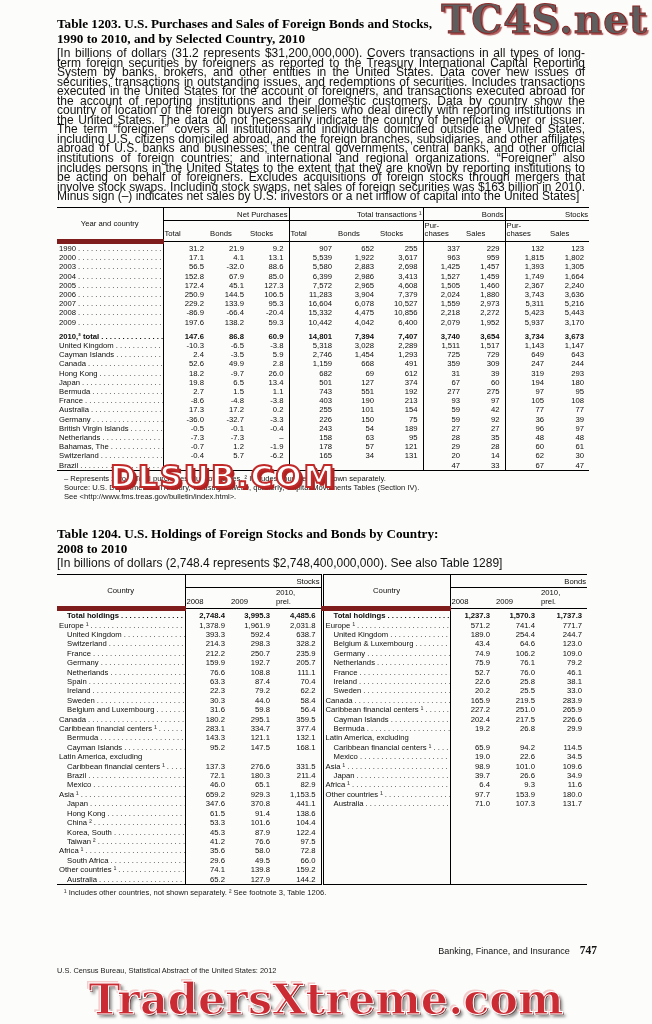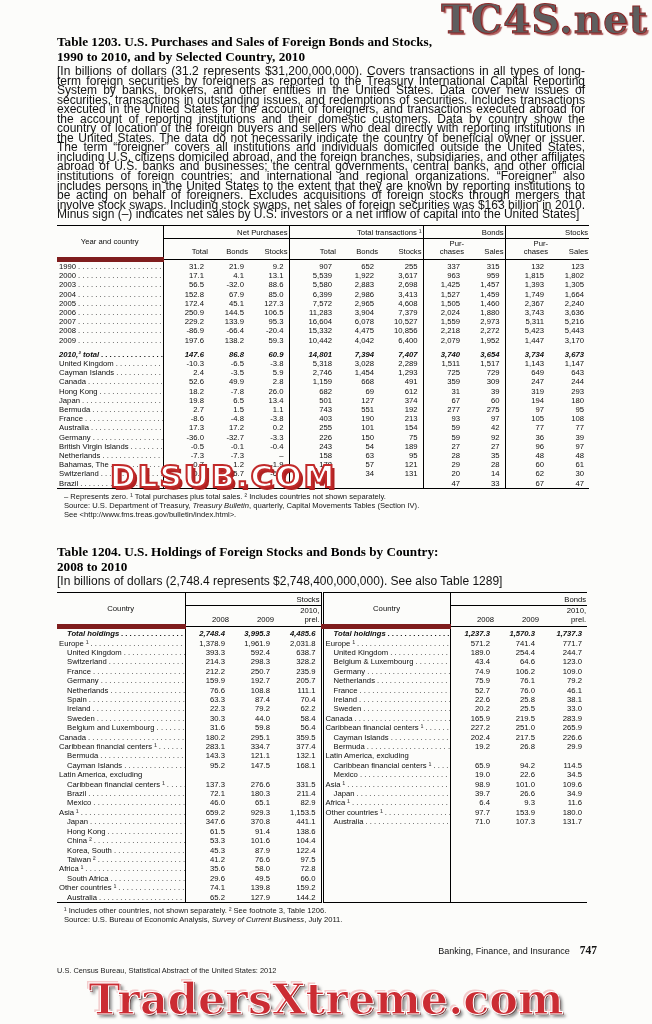--- a/index.html
+++ b/index.html
@@ -1,42 +1,42 @@
 <!DOCTYPE html>
 <html><head>
 <meta charset="utf-8">
 <style>
   html,body { margin:0; padding:0; }
   body { width:652px; height:1024px; position:relative; overflow:hidden; background:#fcfcfa; color:#141414; }
-  .page { position:absolute; top:0; left:0; right:12px; padding:34px 55px 0 57px; }
+  .page { position:absolute; top:0; left:0; right:12px; padding:16px 55px 0 57px; }
 
   .t-title { font-family:"Liberation Serif",serif; font-weight:700; font-size:13.2px; line-height:15px; margin:0 0 3px 0; color:#000; }
   .t2 { margin-top:25px; }
   .intro { font-family:Liberation Sans, sans-serif; font-size:12px; line-height:9.55px; text-align:justify; margin:0 0 5px 0; color:#111; }
   .intro.one { text-align:left; }
 
   .tbl { width:100%; border-collapse:collapse; table-layout:fixed; font-family:"Liberation Sans",sans-serif; font-size:7.7px; color:#0d0d0d; border-top:1.4px solid #000; border-bottom:1px solid #000; }
   th { font-weight:400; }
   .grp { border-bottom:1px solid #000; text-align:right; padding:2px 1px 1px; }
-  .sub { border-bottom:1px solid #000; text-align:right; vertical-align:bottom; padding:1px 1px 2px; white-space:pre-line; line-height:8.6px; }
+  .sub { border-bottom:1px solid #000; text-align:left; vertical-align:bottom; padding:1px 1px 2px; white-space:pre-line; line-height:8.6px; }
   .lbl-h { border-bottom:5px solid #7f1d1d; text-align:center; vertical-align:middle; white-space:pre-line; }
   .sep { border-left:1px solid #000; }
   .pdiv { border-left:3px double #000; }
 
   td { padding:0; vertical-align:bottom; }
   .t1203 td { height:9.2px; line-height:9.2px; }
   .t1204 td { height:9.4px; line-height:9.4px; }
   .num { text-align:right; padding-right:5px; white-space:nowrap; overflow:hidden; }
   .lbl-cell { overflow:hidden; }
   .lblflex { display:flex; align-items:baseline; overflow:hidden; padding-left:2px; }
   td.ind1 .lblflex { padding-left:10px; }
   .lbl { white-space:nowrap; }
   .leader { flex:1 1 auto; overflow:hidden; white-space:nowrap; }
   .leader::after { content:". . . . . . . . . . . . . . . . . . . . . . . . . . . . . . . . . . . . . . . . . . . . . . . ."; padding-left:2px; }
-  tr.bold { font-weight:700;font-style:italic; }
+  tr.bold { font-weight:700; }
   tr.gap td { padding-top:5px; }
 
   .fn { font-family:"Liberation Sans",sans-serif; font-size:7.6px; line-height:9.2px; margin:0; text-indent:7px; }
   .fn.first { margin-top:3px; }
   .fn i { font-style:italic; }
 
   .footer-right { position:absolute; top:944px; right:55px; font-family:"Liberation Sans",sans-serif; font-size:9px; color:#111;text-align:center; }
   .pgnum { font-size:11.5px; font-weight:700; margin-left:10px; font-family:"Liberation Serif",serif; }
   .footer-left { position:absolute; top:966px; left:57px; font-family:"Liberation Sans",sans-serif; font-size:7.4px; color:#222; }
 
@@ -99,21 +99,21 @@
               <span class="leader"></span>
             </div>
           </td>
           <td class="num sep">31.2</td>
           <td class="num">21.9</td>
           <td class="num">9.2</td>
           <td class="num sep">907</td>
           <td class="num">652</td>
           <td class="num">255</td>
           <td class="num sep">337</td>
-          <td class="num">315</td>
+          <td class="num">229</td>
           <td class="num sep">132</td>
           <td class="num">123</td>
         </tr>
         <tr>
           <td class="lbl-cell ind0">
             <div class="lblflex">
               <span class="lbl">2000</span>
               <span class="leader"></span>
             </div>
           </td>
@@ -244,21 +244,21 @@
             </div>
           </td>
           <td class="num sep">197.6</td>
           <td class="num">138.2</td>
           <td class="num">59.3</td>
           <td class="num sep">10,442</td>
           <td class="num">4,042</td>
           <td class="num">6,400</td>
           <td class="num sep">2,079</td>
           <td class="num">1,952</td>
-          <td class="num sep">1,447</td>
+          <td class="num sep">5,937</td>
           <td class="num">3,170</td>
         </tr>
         <tr class="bold gap">
           <td class="lbl-cell ind0">
             <div class="lblflex">
               <span class="lbl">2010,² total</span>
               <span class="leader"></span>
             </div>
           </td>
           <td class="num sep">147.6</td>
@@ -327,21 +327,21 @@
           <td class="num">244</td>
         </tr>
         <tr>
           <td class="lbl-cell ind0">
             <div class="lblflex">
               <span class="lbl">Hong Kong</span>
               <span class="leader"></span>
             </div>
           </td>
           <td class="num sep">18.2</td>
-          <td class="num">-7.8</td>
+          <td class="num">-9.7</td>
           <td class="num">26.0</td>
           <td class="num sep">682</td>
           <td class="num">69</td>
           <td class="num">612</td>
           <td class="num sep">31</td>
           <td class="num">39</td>
           <td class="num sep">319</td>
           <td class="num">293</td>
         </tr>
         <tr>
@@ -1100,21 +1100,20 @@
           <td class="num">144.2</td>
           <td class="lbl-cell ind0 pdiv"></td>
           <td class="num sep"></td>
           <td class="num"></td>
           <td class="num"></td>
         </tr>
       </tbody>
   </table>
 
   <p class="fn first">¹ Includes other countries, not shown separately. ² See footnote 3, Table 1206.</p>
-  <p class="fn"><span>Source: U.S. Bureau of Economic Analysis, </span><i>Survey of Current Business</i><span>, July 2011.</span></p>
 
 </div>
 
 <div class="footer-right"><span>Banking, Finance, and Insurance</span><b class="pgnum">747</b></div>
 <div class="footer-left">U.S. Census Bureau, Statistical Abstract of the United States: 2012</div>
 
 <div class="wm wm-top">TC4S.net</div>
 <div class="wm wm-mid">DLSUB.COM</div>
 <div class="wm wm-bottom">TradersXtreme.com</div>
 

